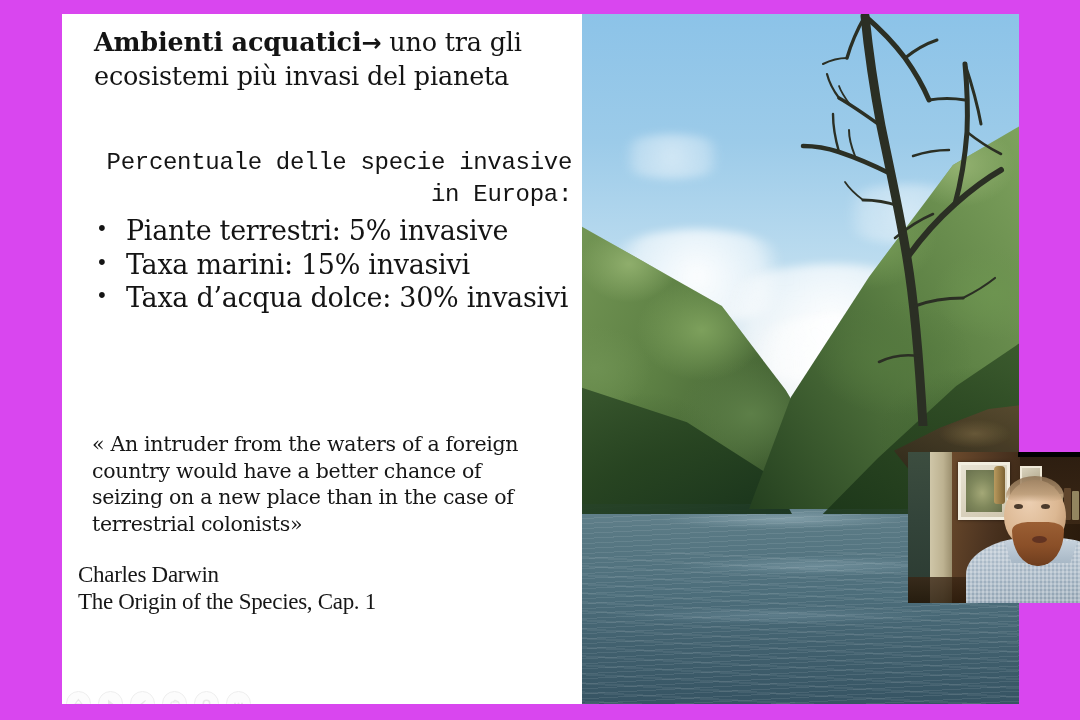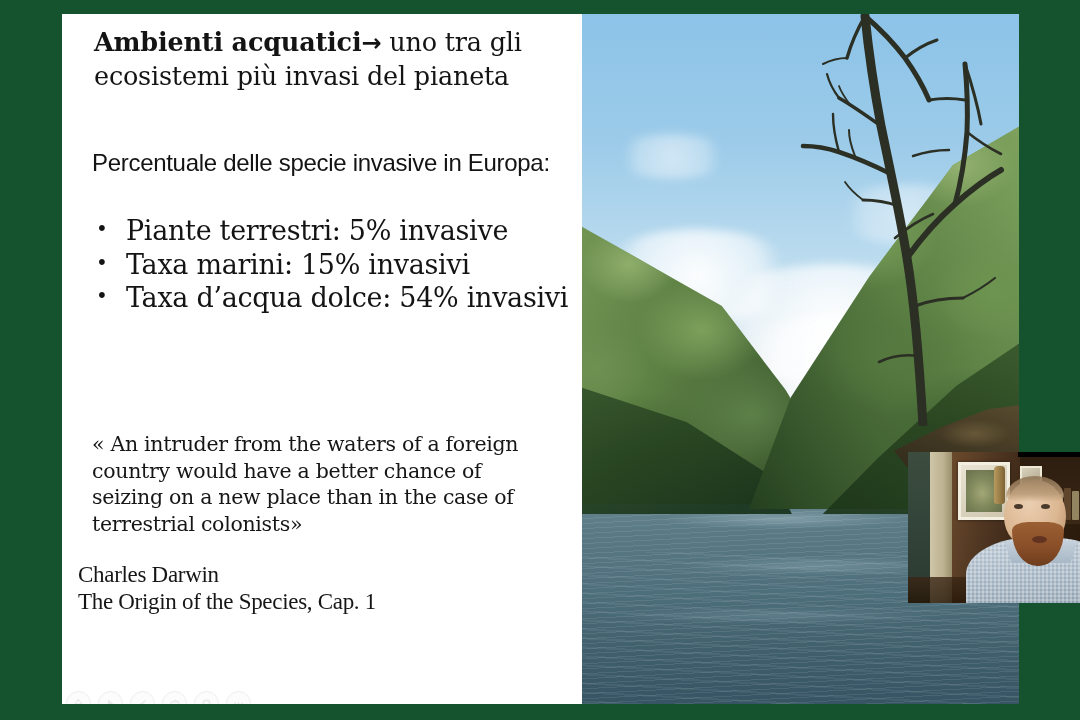--- a/index.html
+++ b/index.html
@@ -3,21 +3,21 @@
 <meta charset="utf-8">
 <style>
   * { margin:0; padding:0; box-sizing:border-box; }
   html,body{ background:#000; }
   body{
     width:1080px; height:720px; position:relative; overflow:hidden;
     font-family:"DejaVu Sans", sans-serif;
   }
 
   
-  #stage{ position:absolute; inset:0; background:#14532d; }
+  #stage{ position:absolute; inset:0; background:#d946ef; }
 
   
   #slide{
     position:absolute; left:62px; top:14px; width:957px; height:690px;
     background:#ffffff; overflow:hidden;
   }
 
   
   #textcol{
     position:absolute; left:0; top:0; width:520px; height:100%;
@@ -28,22 +28,22 @@
     position:absolute; left:32px; top:12px; width:470px;
     font-family:"DejaVu Serif", serif;
     font-size:25.5px; line-height:33px; color:#141414;
     letter-spacing:-0.2px;
   }
   .slide-title .b{ font-weight:700; }
   .slide-title .arrow{ font-weight:700; font-family:"DejaVu Sans", sans-serif; font-size:24px; }
 
   .lead{
     position:absolute; left:30px; top:133px; width:480px;
-    font-family:Liberation Sans, sans-serif;
-    font-size:24px; line-height:32px; color:#141414; letter-spacing:-0.3px;
+    font-family:Liberation Mono, monospace;
+    font-size:24px; line-height:32px; color:#141414; letter-spacing:-0.3px;text-align:right;
   }
 
   ul.bullets{
     position:absolute; left:30px; top:200px; width:490px; list-style:none;
     font-family:"DejaVu Serif", serif;
     font-size:27px; line-height:33.5px; color:#141414; letter-spacing:-0.3px;
   }
   ul.bullets li{ position:relative; padding-left:34px; }
   ul.bullets li:before{
     content:"\2022"; position:absolute; left:4px; top:-1px; font-size:20px;
@@ -305,21 +305,21 @@
 
       <div class="slide-title">
         <span class="b">Ambienti acquatici</span><span class="arrow">→</span><span> uno tra gli ecosistemi più invasi del pianeta</span>
       </div>
 
       <div class="lead">Percentuale delle specie invasive in Europa:</div>
 
       <ul class="bullets">
         <li>Piante terrestri: 5% invasive</li>
         <li>Taxa marini: 15% invasivi</li>
-        <li>Taxa d’acqua dolce: 54% invasivi</li>
+        <li>Taxa d’acqua dolce: 30% invasivi</li>
       </ul>
 
       <div class="quote">« An intruder from the waters of a foreign country would have a better chance of seizing on a new place than in the case of terrestrial colonists»</div>
 
       <div class="attrib">
         <div>Charles Darwin</div>
         <div>The Origin of the Species, Cap. 1</div>
       </div>
 
       <div id="toolbar">

